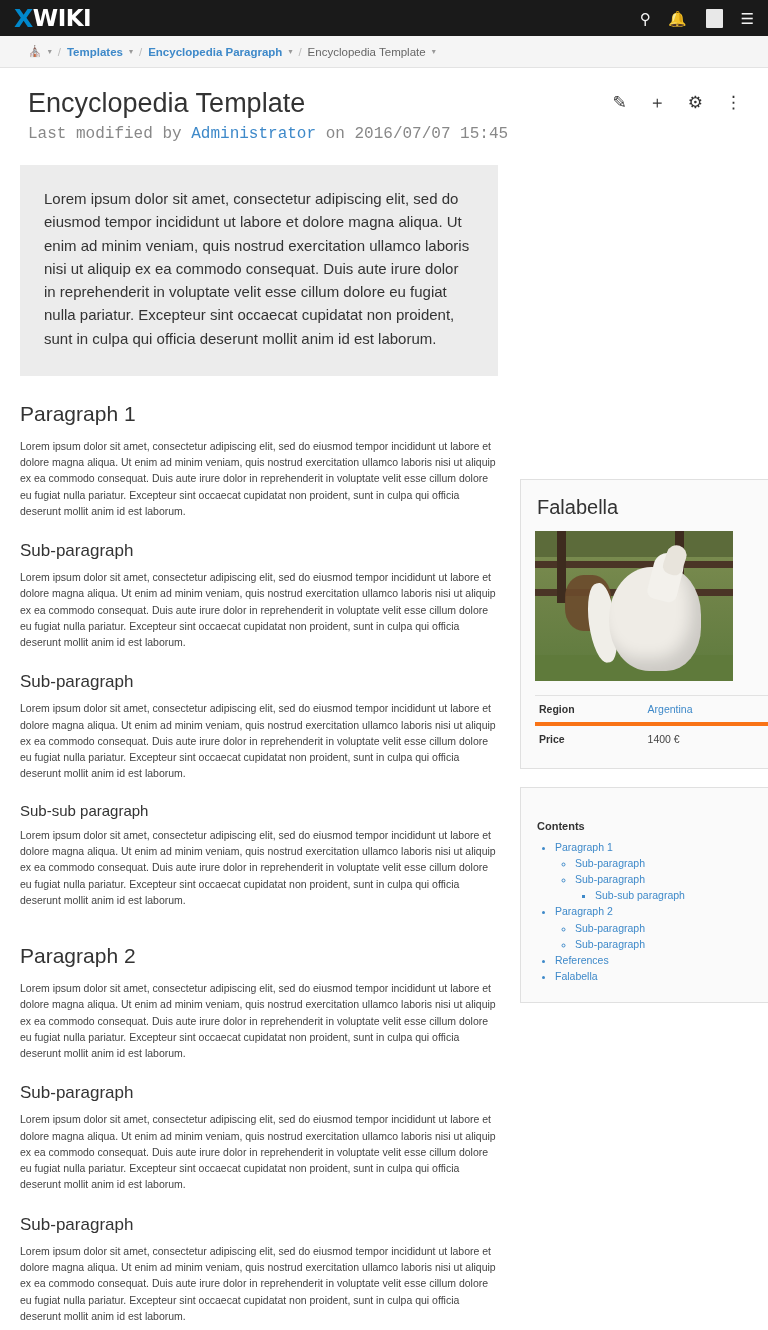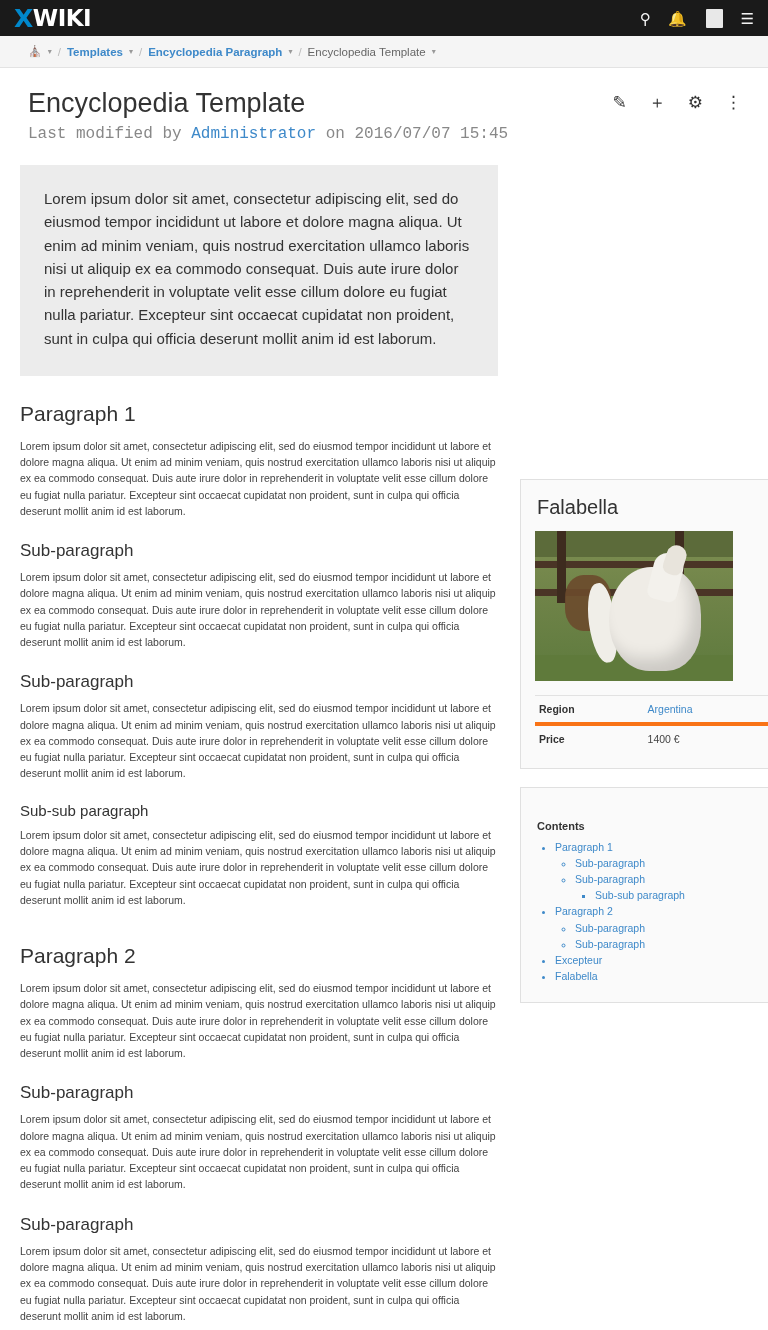--- a/index.html
+++ b/index.html
@@ -383,19 +383,19 @@
               </ul>
             </li>
           </ul>
         </li>
         <li><a href="#">Paragraph 2</a>
           <ul>
             <li><a href="#">Sub-paragraph</a></li>
             <li><a href="#">Sub-paragraph</a></li>
           </ul>
         </li>
-        <li><a href="#">Excepteur</a></li>
+        <li><a href="#">References</a></li>
         <li><a href="#">Falabella</a></li>
       </ul>
     </div>
 
   </div>
 </div>
 
 </body></html>

